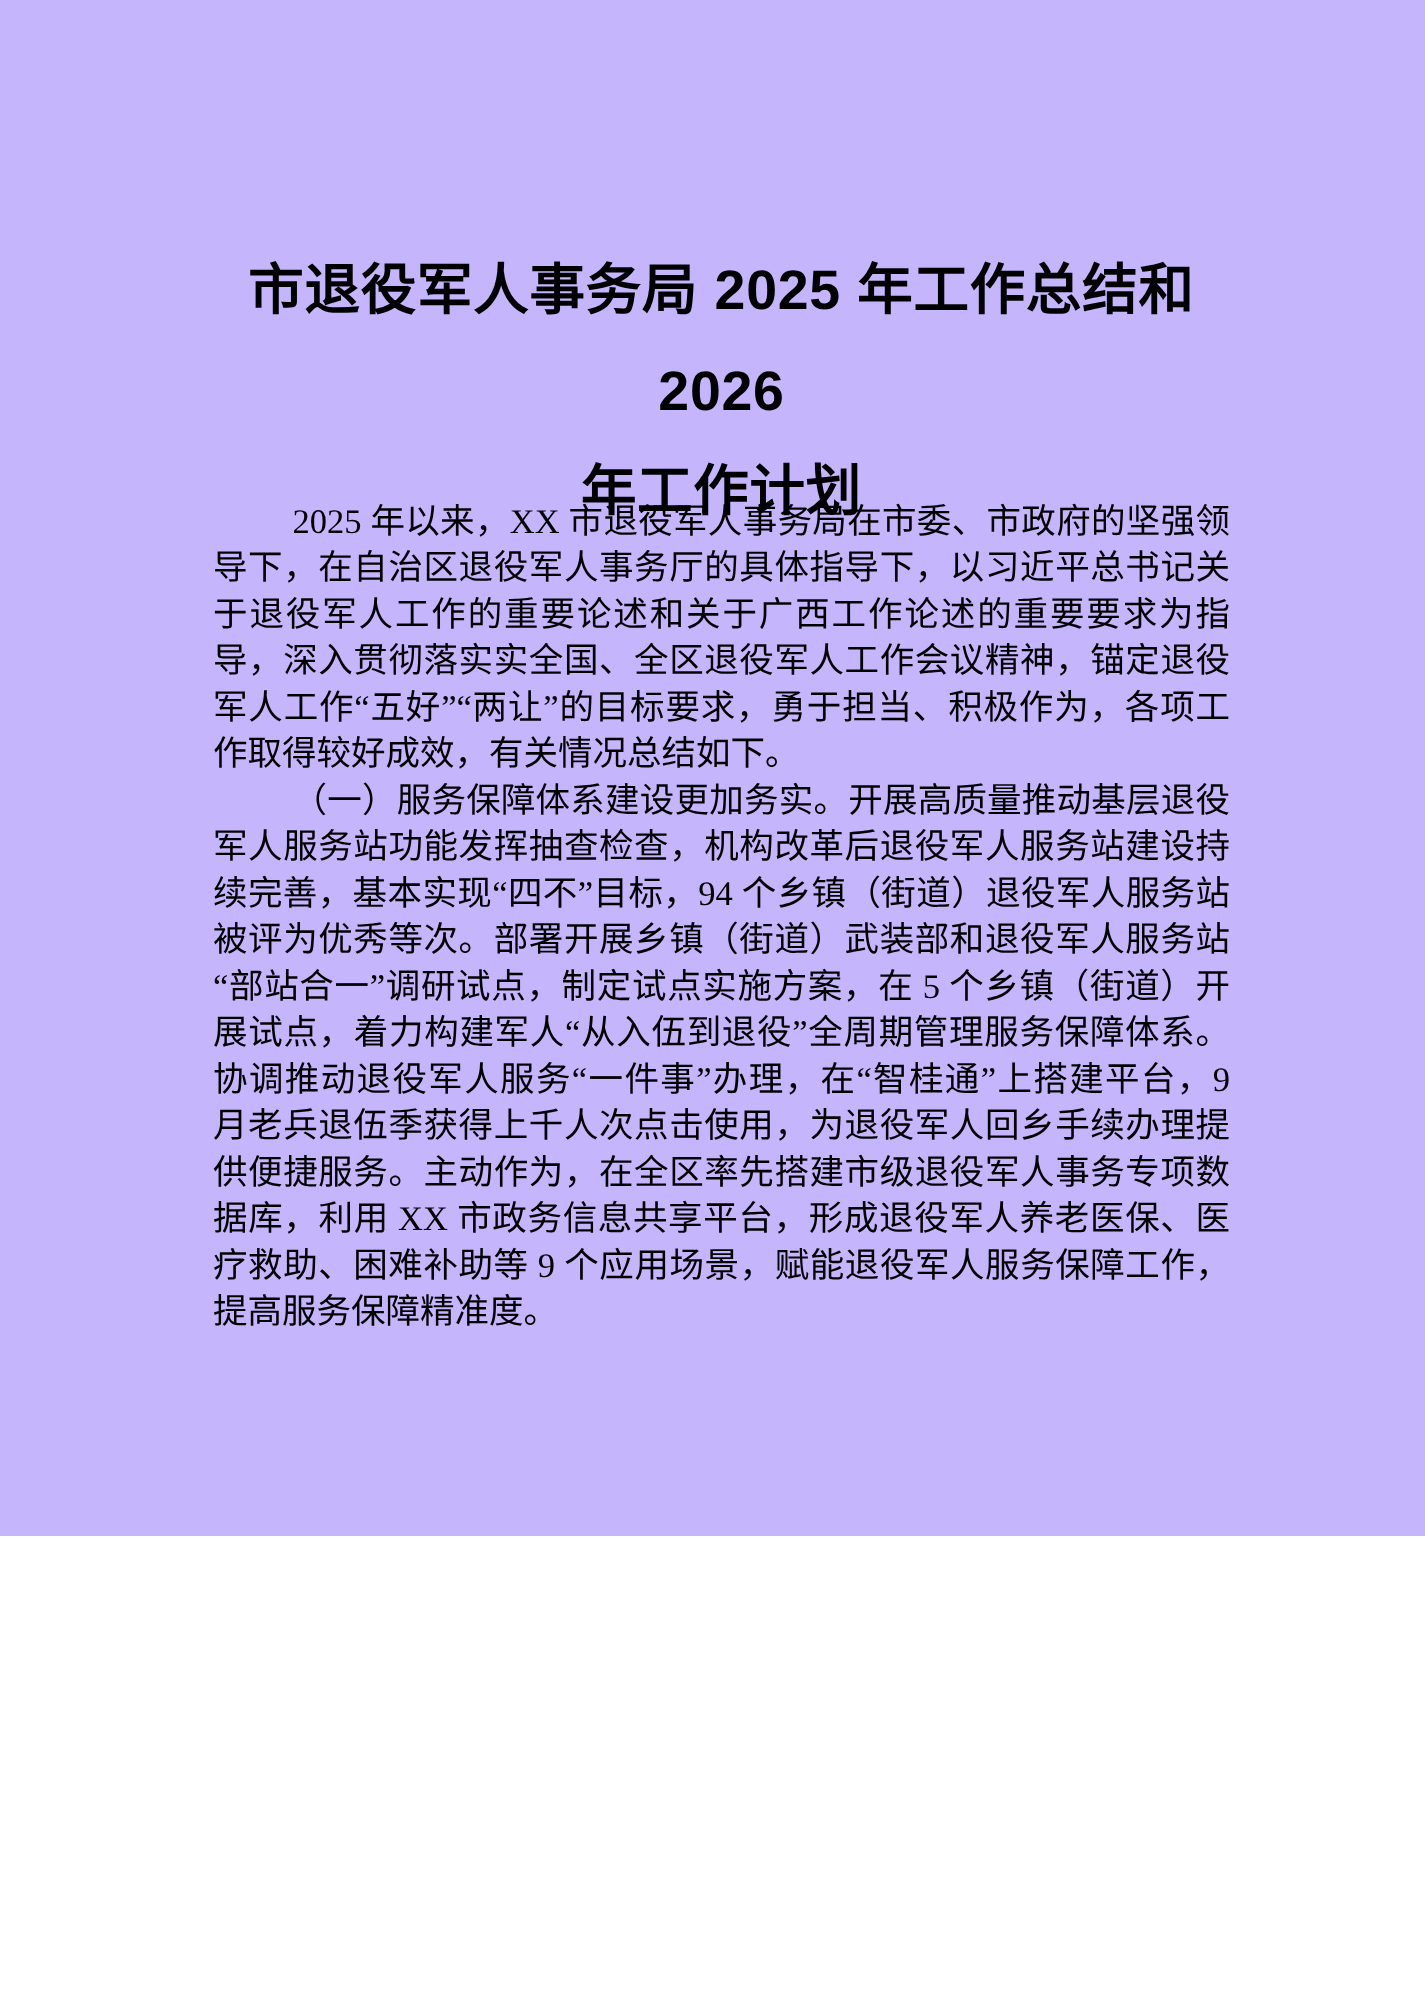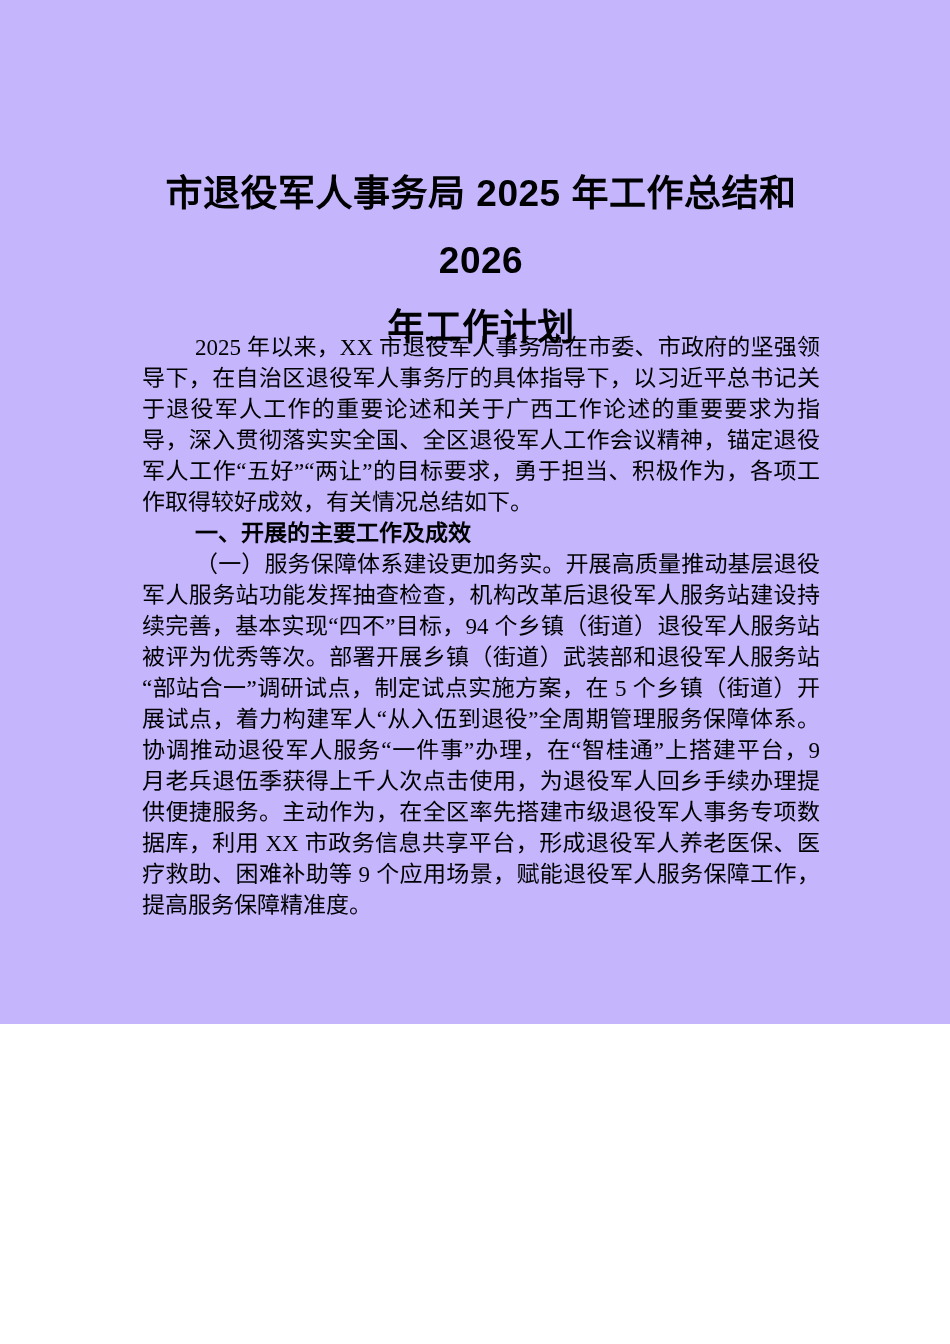--- a/index.html
+++ b/index.html
@@ -83,21 +83,20 @@
 <body>
 
 <div class="page">
 
   <div class="doc-title">市退役军人事务局 2025 年工作总结和 2026
 年工作计划</div>
 
   <div class="body-block">
     <p class="para indent">2025 年以来，XX 市退役军人事务局在市委、市政府的坚强领导下，在自治区退役军人事务厅的具体指导下，以习近平总书记关于退役军人工作的重要论述和关于广西工作论述的重要要求为指导，深入贯彻落实实全国、全区退役军人工作会议精神，锚定退役军人工作“五好”“两让”的目标要求，勇于担当、积极作为，各项工作取得较好成效，有关情况总结如下。</p>
 
-    <p class="para heading">一、开展的主要工作及成效</p>
 
     <p class="para indent">（一）服务保障体系建设更加务实。开展高质量推动基层退役军人服务站功能发挥抽查检查，机构改革后退役军人服务站建设持续完善，基本实现“四不”目标，94 个乡镇（街道）退役军人服务站被评为优秀等次。部署开展乡镇（街道）武装部和退役军人服务站“部站合一”调研试点，制定试点实施方案，在 5 个乡镇（街道）开展试点，着力构建军人“从入伍到退役”全周期管理服务保障体系。协调推动退役军人服务“一件事”办理，在“智桂通”上搭建平台，9 月老兵退伍季获得上千人次点击使用，为退役军人回乡手续办理提供便捷服务。主动作为，在全区率先搭建市级退役军人事务专项数据库，利用 XX 市政务信息共享平台，形成退役军人养老医保、医疗救助、困难补助等 9 个应用场景，赋能退役军人服务保障工作，提高服务保障精准度。</p>
 
   </div>
 
   <div class="page-number">1</div>
 
 </div>
 
 </body></html>

